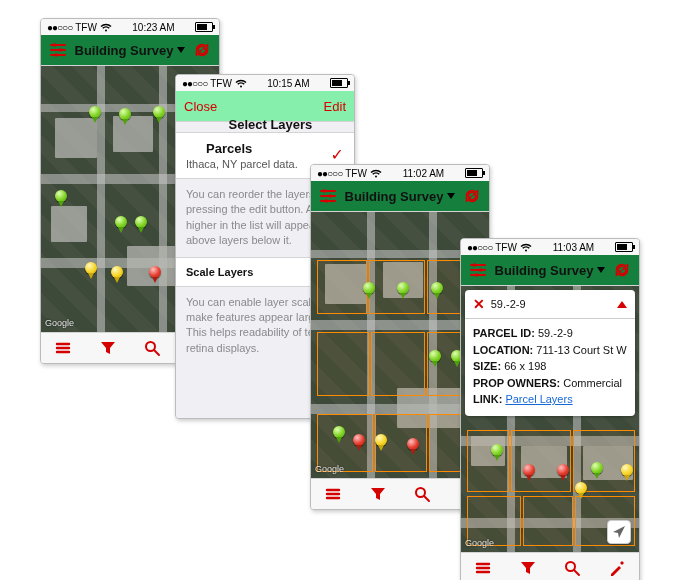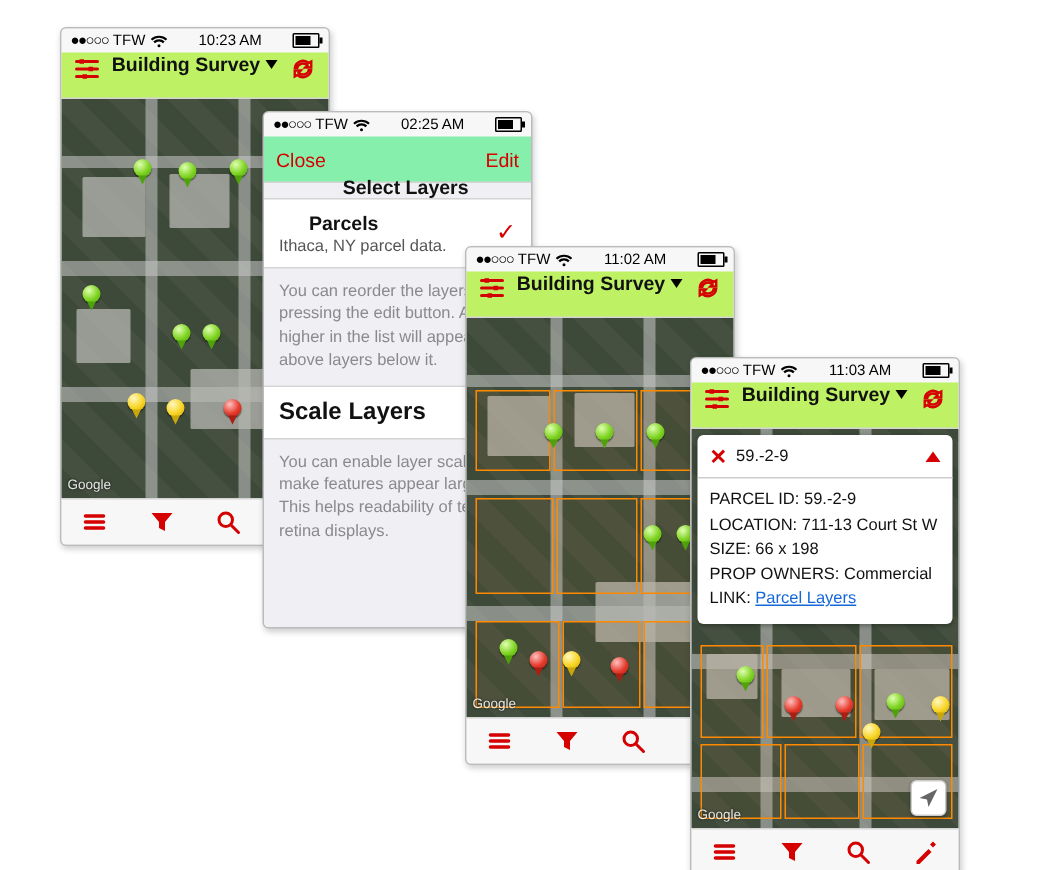--- a/index.html
+++ b/index.html
@@ -44,24 +44,24 @@
     width: 16px; height: 8px; border: 1px solid #000; position: relative; border-radius: 1px;
   }
   .bat::after {
     content: ""; position: absolute; right: -3px; top: 2px; width: 2px; height: 4px; background: #000;
   }
   .bat .fill { position: absolute; left: 1px; top: 1px; bottom: 1px; width: 10px; background: #000; }
 
   
   .header {
     height: 30px;
-    display: flex; align-items: flex-start; justify-content: space-between;
+    display: flex; align-items: center; justify-content: space-between;
     padding: 0 6px;
     border-bottom: 1px solid #d4d4d4;
-    background: #bef264;
+    background: #15803d;
   }
   .header .title { font-weight: 600; font-size: 13px; display: flex; align-items: center; gap: 4px; }
   .chev-down {
     width: 0; height: 0; border-left: 4px solid transparent; border-right: 4px solid transparent; border-top: 6px solid #000;
   }
   .accent { color: #d50000; }
   .iconbtn { width: 22px; height: 22px; display: flex; align-items: center; justify-content: center; }
 
   
   .map {
@@ -129,42 +129,42 @@
     border-top: 1px solid #d4d4d4; border-bottom: 1px solid #d4d4d4;
     position: relative;
   }
   .section-row .row-title { font-weight: 600; font-size: 13px; padding-left: 20px; }
   .section-row .row-sub { font-size: 11px; color: #555; margin-top: 2px; }
   .checkmark { position: absolute; right: 10px; top: 12px; color: #d50000; font-size: 16px; }
   .section-hint {
     padding: 8px 10px; font-size: 11px; color: #8a8a8e; line-height: 1.4;
   }
   .section-header {
-    background: #fff; padding: 8px 10px; font-weight: 600; font-size: 16px;
+    background: #fff; padding: 8px 10px; font-weight: 600; font-size: 11px;
     border-top: 1px solid #d4d4d4; border-bottom: 0;
   }
 
   
   .detail {
     position: absolute; left: 4px; right: 4px; top: 4px;
     background: #fff; border-radius: 4px;
     box-shadow: 0 1px 3px rgba(0,0,0,.3);
     font-size: 11px;
   }
   .detail .dhead {
     display: flex; align-items: center; justify-content: space-between;
     padding: 6px 8px;
   }
   .dhead .left { display: flex; align-items: center; gap: 6px; }
   .x-icon { color: #d50000; font-size: 14px; font-weight: 600; }
   .chev-up {
     width: 0; height: 0; border-left: 5px solid transparent; border-right: 5px solid transparent; border-bottom: 7px solid #d50000;
   }
   .detail .dbody { padding: 6px 8px 8px 8px; line-height: 1.5; border-top: 1px solid #ccc; }
-  .dbody b { font-weight: 400; }
+  .dbody b { font-weight: 700; }
   .linkish { color: #1468d8; text-decoration: underline; }
 
   .locbtn {
     position: absolute; right: 8px; bottom: 8px;
     width: 22px; height: 22px; background: #fff; border: 1px solid #ccc; border-radius: 4px;
     display: flex; align-items: center; justify-content: center;
     box-shadow: 0 1px 2px rgba(0,0,0,.25);
   }
 
   svg { display: block; }
@@ -265,21 +265,21 @@
     <div class="status">
       <div class="left">
         <span class="dots">●●○○○</span>
         <span>TFW</span>
         <span class="wifi">
           <svg width="12" height="9" viewBox="0 0 12 9">
               <path d="M6 8.5a1 1 0 1 0 0-2 1 1 0 0 0 0 2zM2.2 4.7a5.4 5.4 0 0 1 7.6 0l-1.1 1.1a3.8 3.8 0 0 0-5.4 0zM.5 3a8 8 0 0 1 11 0l-1 1a6.5 6.5 0 0 0-9 0z" fill="#000"></path>
             </svg>
         </span>
       </div>
-      <div>02:25 AM</div>
+      <div>10:15 AM</div>
       <div class="right">
           <div class="bat">
             <div class="fill"></div>
           </div>
         </div>
     </div>
 
     <div class="sheet-header">
       <span class="accent">Close</span>
       <span class="center">Select Layers</span>

